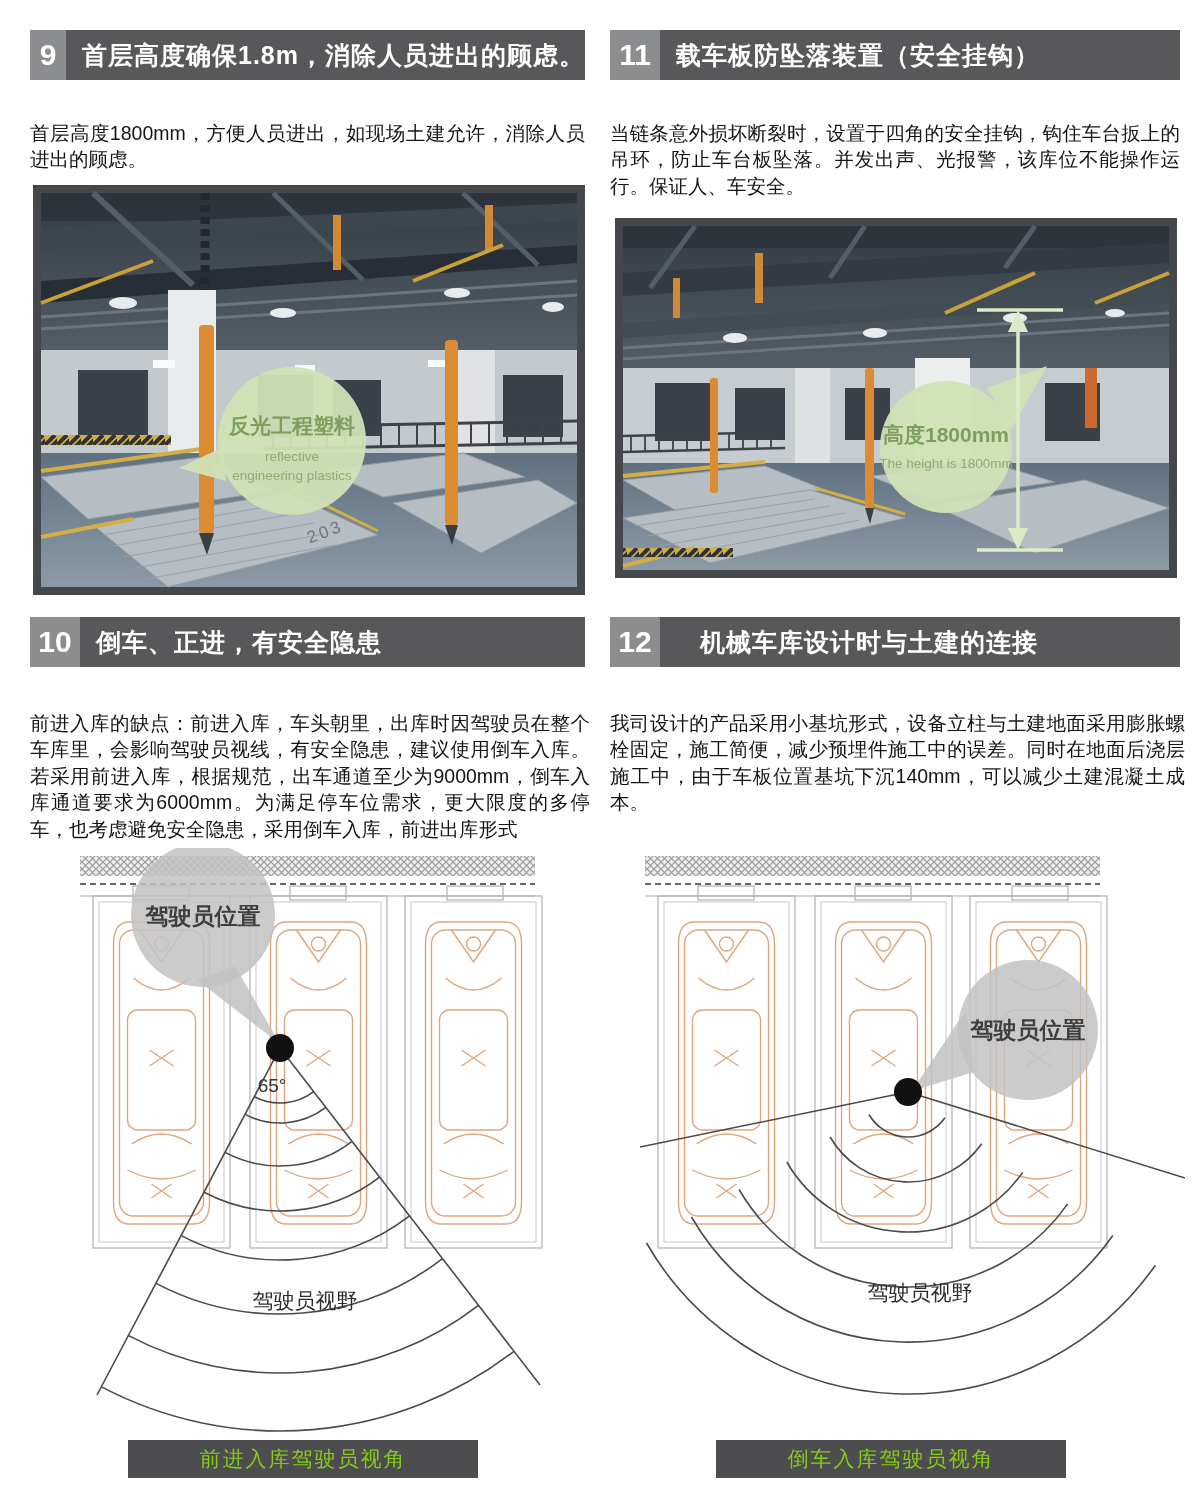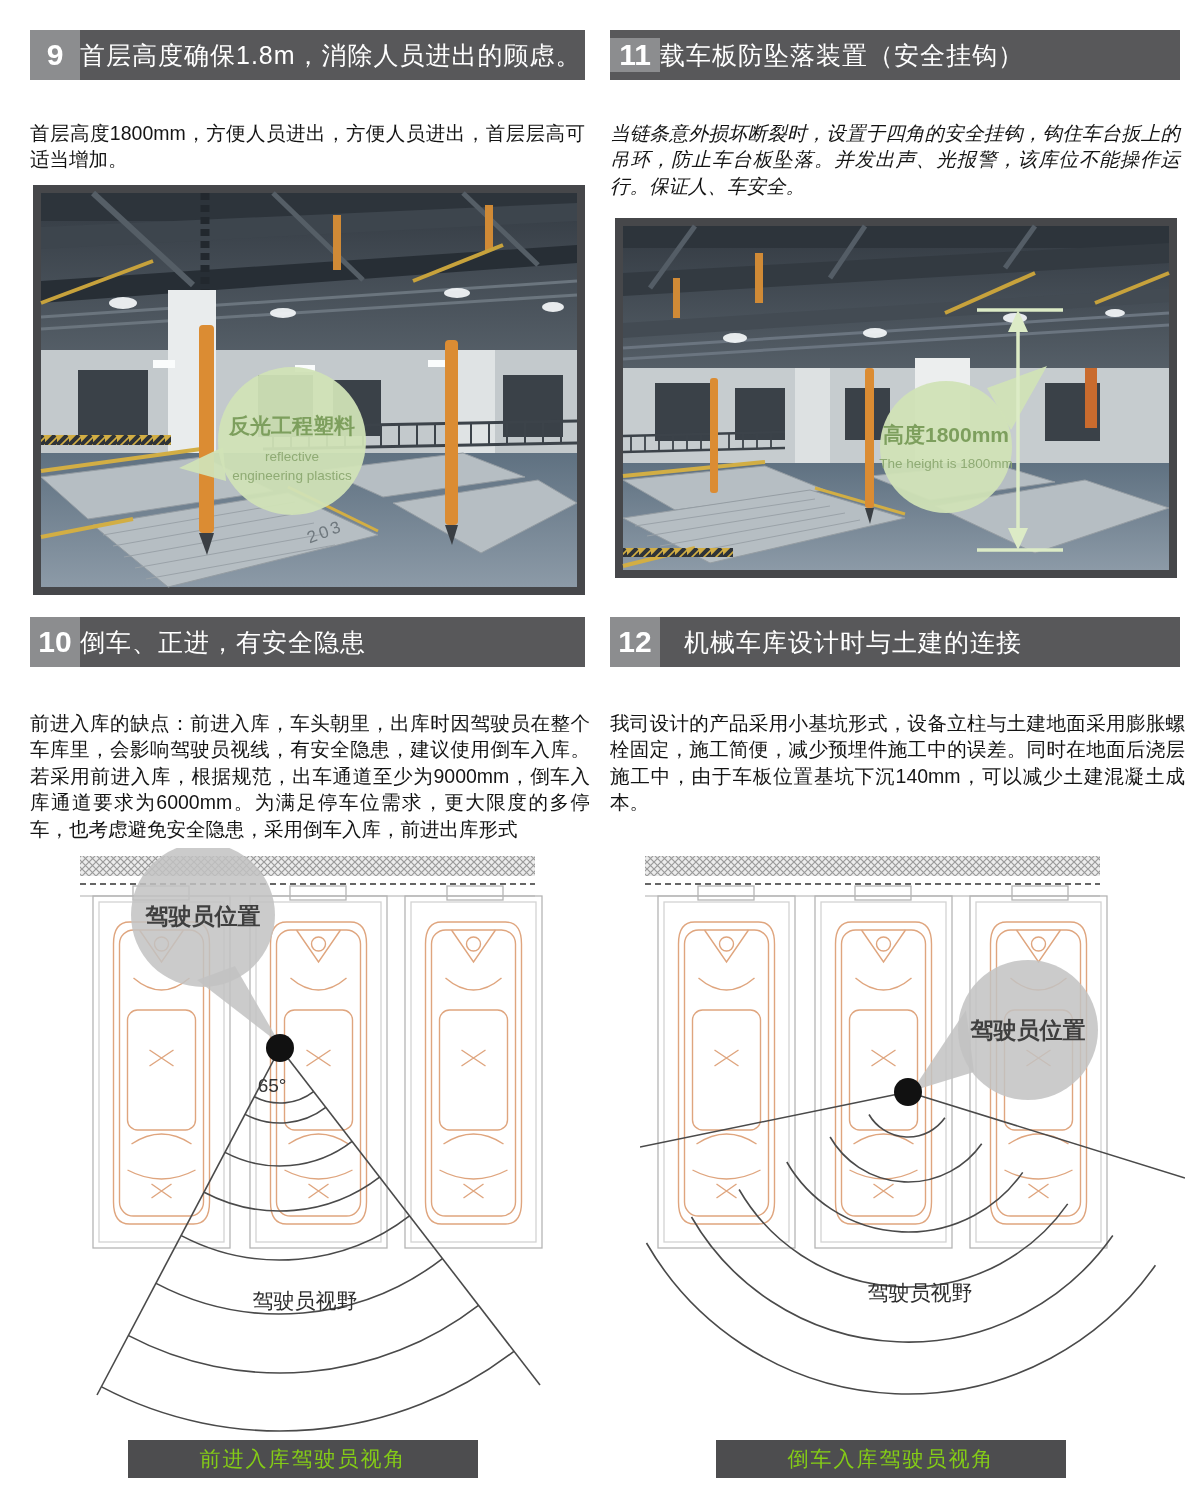--- a/index.html
+++ b/index.html
@@ -3,22 +3,22 @@
 <meta charset="utf-8">
 <style>
   html,body{margin:0;padding:0;background:#ffffff;}
   .page{
     position:relative;width:1200px;height:1508px;background:#ffffff;overflow:hidden;
     font-family:"Liberation Sans","DejaVu Sans",sans-serif;
   }
   .sec-header{position:absolute;height:50px;display:flex;background:#58585a;color:#fff;}
   .sec-num{width:50px;background:#8c8d8f;display:flex;align-items:center;justify-content:center;
     font-size:30px;font-weight:bold;}
-  .sec-title{flex:1;display:flex;align-items:center;font-size:25px;
-    letter-spacing:1px;font-weight:normal;white-space:nowrap;}
+  .sec-title{flex:1;display:flex;align-items:center;padding-left:16px;font-size:25px;
+    letter-spacing:1px;font-weight:bold;white-space:nowrap;}
   .para{position:absolute;font-size:19.5px;line-height:1.36;color:#141414;text-align:justify;
     font-weight:500;}
   .photo-wrap,.diagram-wrap{position:absolute;}
   .diagram-caption{position:absolute;width:350px;height:38px;background:#4d4d4f;color:#84cc16;
     display:flex;align-items:center;justify-content:center;font-size:21px;letter-spacing:2px;}
   svg{display:block;}
   text{font-family:"Liberation Sans","DejaVu Sans",sans-serif;}
 </style>
 </head>
 <body>
@@ -58,27 +58,27 @@
         </g>
       </symbol>
     </defs>
   </svg>
 
   <div class="sec-header" style="left:30px;top:30px;width:555px;">
     <div class="sec-num">9</div>
     <div class="sec-title">首层高度确保1.8m，消除人员进出的顾虑。</div>
   </div>
 
-  <div class="sec-header" style="left:610px;top:30px;width:570px;align-items:center;">
+  <div class="sec-header" style="left:610px;top:30px;width:570px;">
     <div class="sec-num">11</div>
     <div class="sec-title">载车板防坠落装置（安全挂钩）</div>
   </div>
 
-  <p class="para" style="left:30px;top:100px;width:555px;">首层高度1800mm，方便人员进出，方便人员进出，首层层高可适当增加。</p>
-  <p class="para" style="left:610px;top:100px;width:570px;font-style:italic;">当链条意外损坏断裂时，设置于四角的安全挂钩，钩住车台扳上的吊环，防止车台板坠落。并发出声、光报警，该库位不能操作运行。保证人、车安全。</p>
+  <p class="para" style="left:30px;top:100px;width:555px;">首层高度1800mm，方便人员进出，如现场土建允许，消除人员进出的顾虑。</p>
+  <p class="para" style="left:610px;top:100px;width:570px;">当链条意外损坏断裂时，设置于四角的安全挂钩，钩住车台扳上的吊环，防止车台板坠落。并发出声、光报警，该库位不能操作运行。保证人、车安全。</p>
 
   <div class="photo-wrap" style="left:33px;top:185px;">
     <svg width="552" height="410" viewBox="0 0 552 410">
       <rect x="0" y="0" width="552" height="410" fill="#46474a"></rect>
       <g>
         <rect x="8" y="8" width="536" height="182" fill="url(#ceilG)"></rect>
         <g>
           <rect x="8" y="8" width="536" height="28" fill="#2d343b"></rect>
           <polygon points="8,42 544,18 544,36 8,64" fill="#3d454d"></polygon>
           <polygon points="8,96 544,60 544,78 8,118" fill="#272e35"></polygon>

